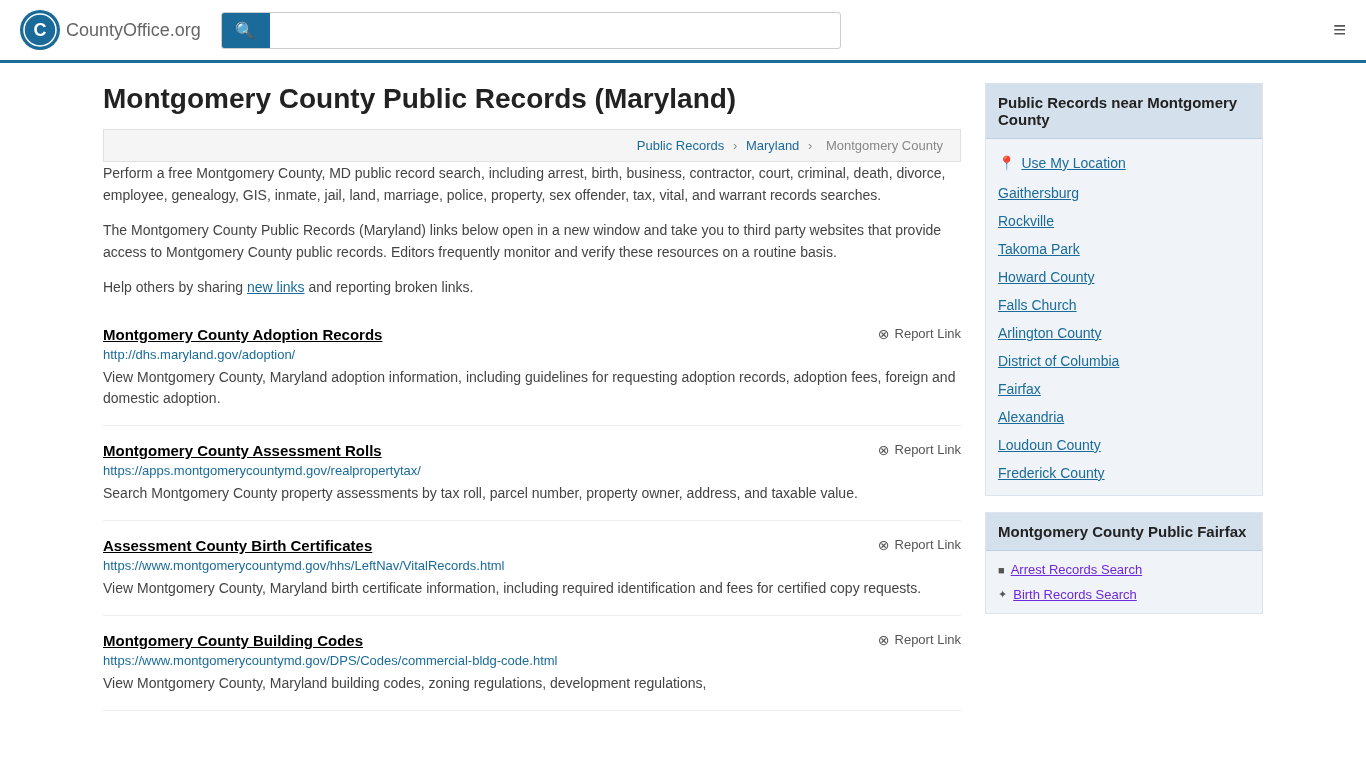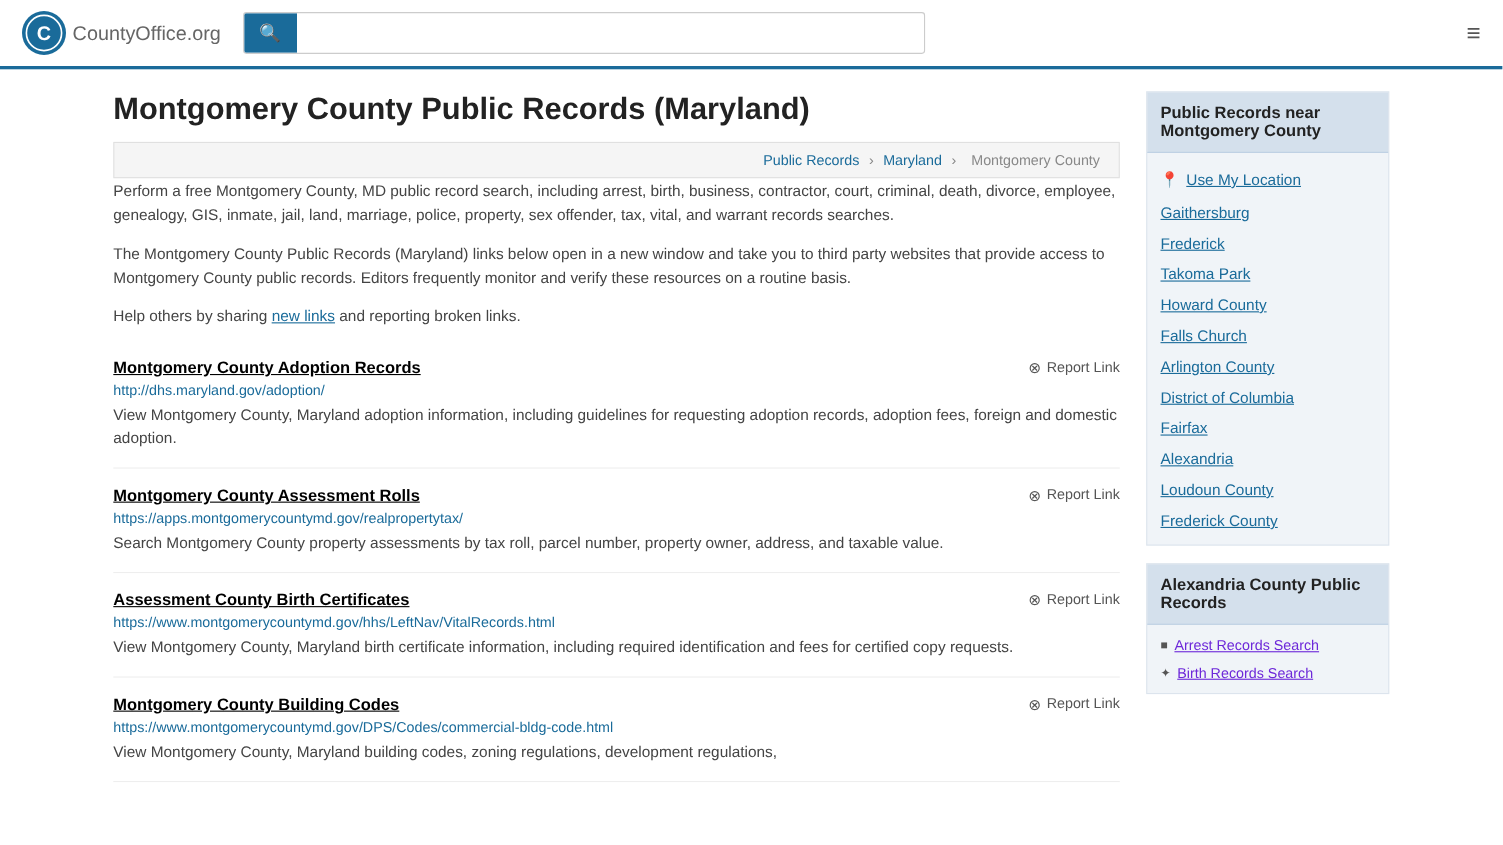--- a/index.html
+++ b/index.html
@@ -151,21 +151,21 @@
       margin-bottom: 5px;
     }
     .record-desc {
       font-size: 14px;
       color: #444;
       line-height: 1.5;
     }
 
     
     .sidebar {
-      width: 221px;
+      width: 278px;
       flex-shrink: 0;
     }
     .sidebar-section {
       background: #f0f4f8;
       border: 1px solid #dce4ed;
       margin-bottom: 16px;
     }
     .sidebar-section-title {
       background: #d4e0ec;
       padding: 10px 12px;
@@ -328,36 +328,36 @@
 
     <div class="sidebar-section">
       <div class="sidebar-section-title">Public Records near Montgomery County</div>
       <div class="sidebar-list">
         <div class="sidebar-location">
           <span class="pin-icon">📍</span>
           <a>Use My Location</a>
         </div>
         <div id="nearby-items-container">
             <div class="sidebar-item"><a>Gaithersburg</a></div>
-            <div class="sidebar-item"><a>Frederick</a></div>
+            <div class="sidebar-item"><a>Rockville</a></div>
             <div class="sidebar-item"><a>Takoma Park</a></div>
             <div class="sidebar-item"><a>Howard County</a></div>
             <div class="sidebar-item"><a>Falls Church</a></div>
             <div class="sidebar-item"><a>Arlington County</a></div>
             <div class="sidebar-item"><a>District of Columbia</a></div>
             <div class="sidebar-item"><a>Fairfax</a></div>
             <div class="sidebar-item"><a>Alexandria</a></div>
             <div class="sidebar-item"><a>Loudoun County</a></div>
             <div class="sidebar-item"><a>Frederick County</a></div>
           </div>
       </div>
     </div>
 
     <div class="sidebar-records-section">
-      <div class="sidebar-records-title">Alexandria County Public Records</div>
+      <div class="sidebar-records-title">Montgomery County Public Fairfax</div>
       <div class="sidebar-records-list">
         <div id="records-links-container">
             <div class="sidebar-record-item">
       <span class="rec-icon">■</span>
       <a>Arrest Records Search</a>
     </div>
             <div class="sidebar-record-item">
       <span class="rec-icon">✦</span>
       <a>Birth Records Search</a>
     </div>

